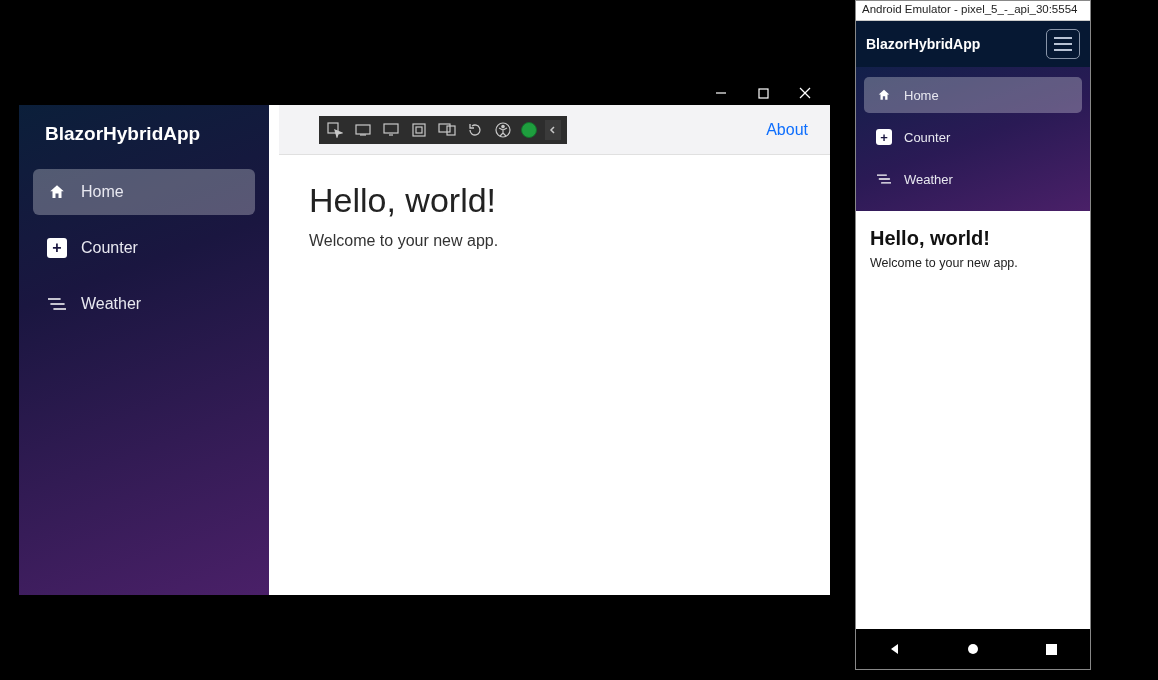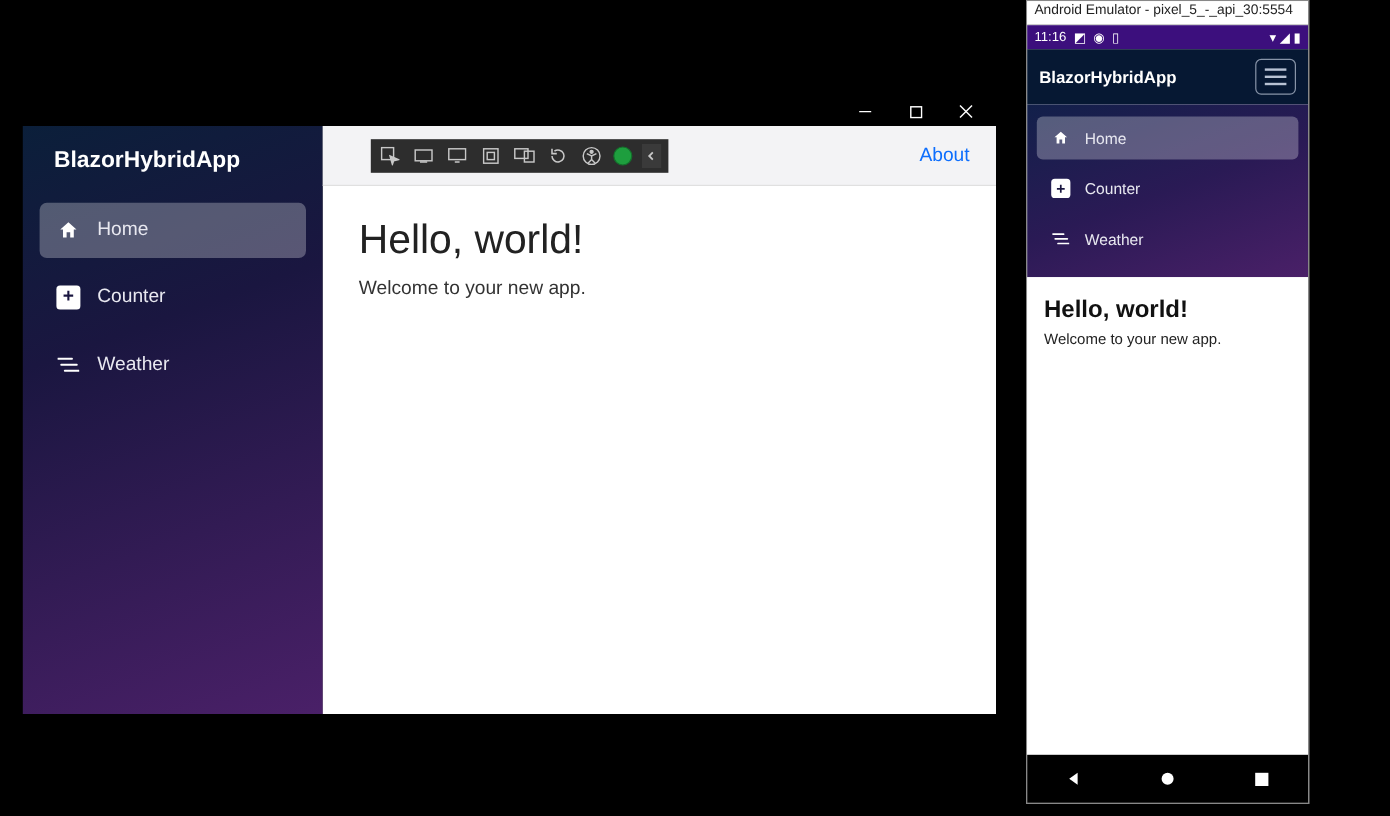--- a/index.html
+++ b/index.html
@@ -68,20 +68,21 @@
   }
   .nav-item.active { background: rgba(255,255,255,0.28); }
   .nav-icon { width: 20px; height: 20px; display:flex; align-items:center; justify-content:center; }
   .nav-icon.boxed { background:#fff; color:#1a1640; border-radius:3px; font-weight:bold; font-size:16px; line-height:1;}
   .content-pane {
     flex: 1;
     background: #fff;
     display: flex;
     flex-direction: column;
     min-width: 0;
+    padding-left: 10px;
   }
   .top-row {
     height: 50px;
     background: #f3f3f5;
     border-bottom: 1px solid #e0e0e0;
     display: flex;
     align-items: center;
     justify-content: space-between;
     padding-right: 22px;
     position: relative;
@@ -292,33 +293,20 @@
       <div class="main-area">
         <h1>Hello, world!</h1>
         <p>Welcome to your new app.</p>
       </div>
     </div>
   </div>
 </div>
 
 <div class="emulator">
   <div class="emu-title">Android Emulator - pixel_5_-_api_30:5554</div>
-  <div class="android-status">
-    <div style="display:flex;gap:6px;align-items:center;">
-      <span>11:16</span>
-      <span>◩</span>
-      <span>◉</span>
-      <span>▯</span>
-    </div>
-    <div class="right-icons">
-      <span>▾</span>
-      <span>◢</span>
-      <span>▮</span>
-    </div>
-  </div>
   <div class="m-appbar">
     <span class="m-brand">BlazorHybridApp</span>
     <div class="hamburger">
       <span></span>
         <span></span>
         <span></span>
     </div>
   </div>
   <div class="m-nav">
     <div class="m-nav-item active">

